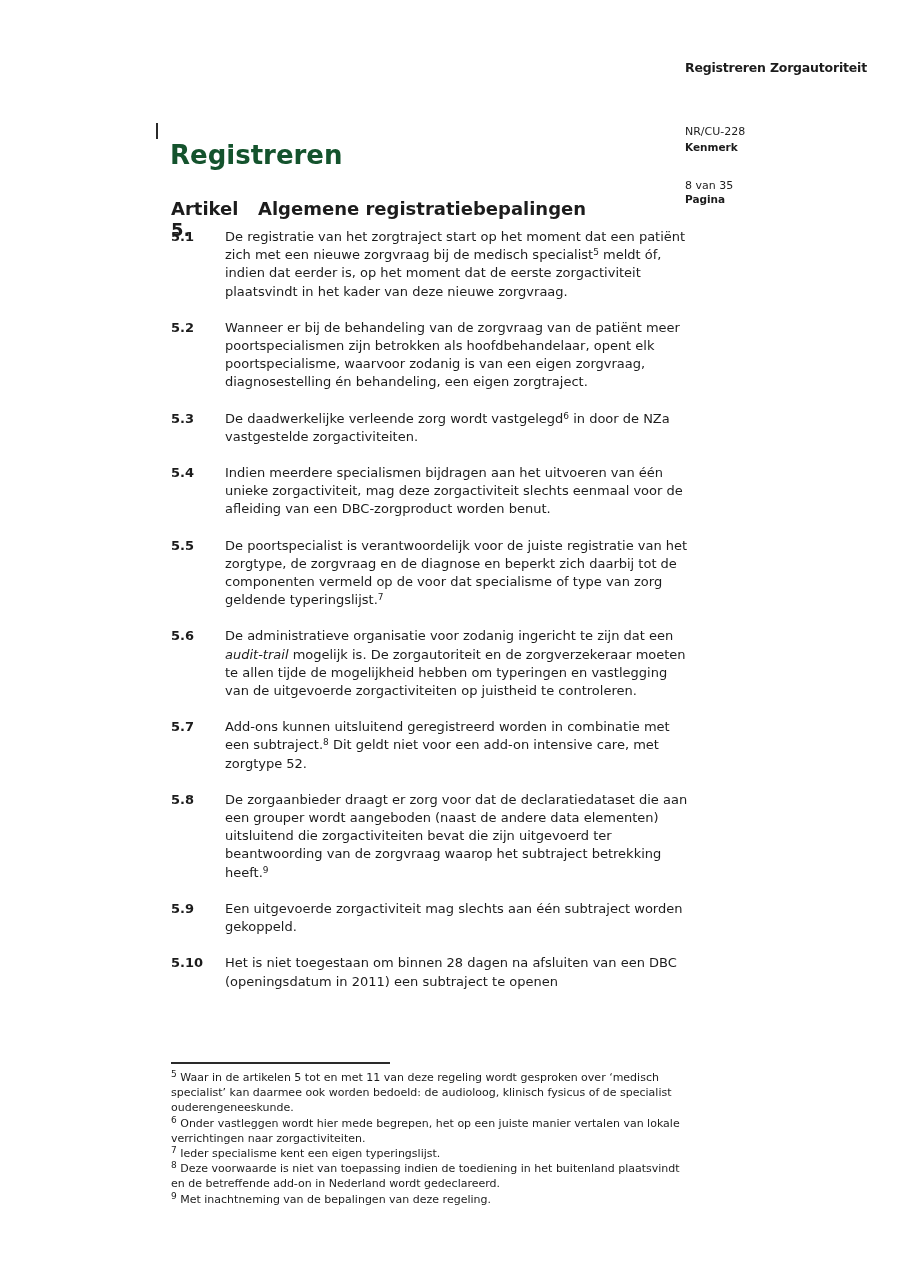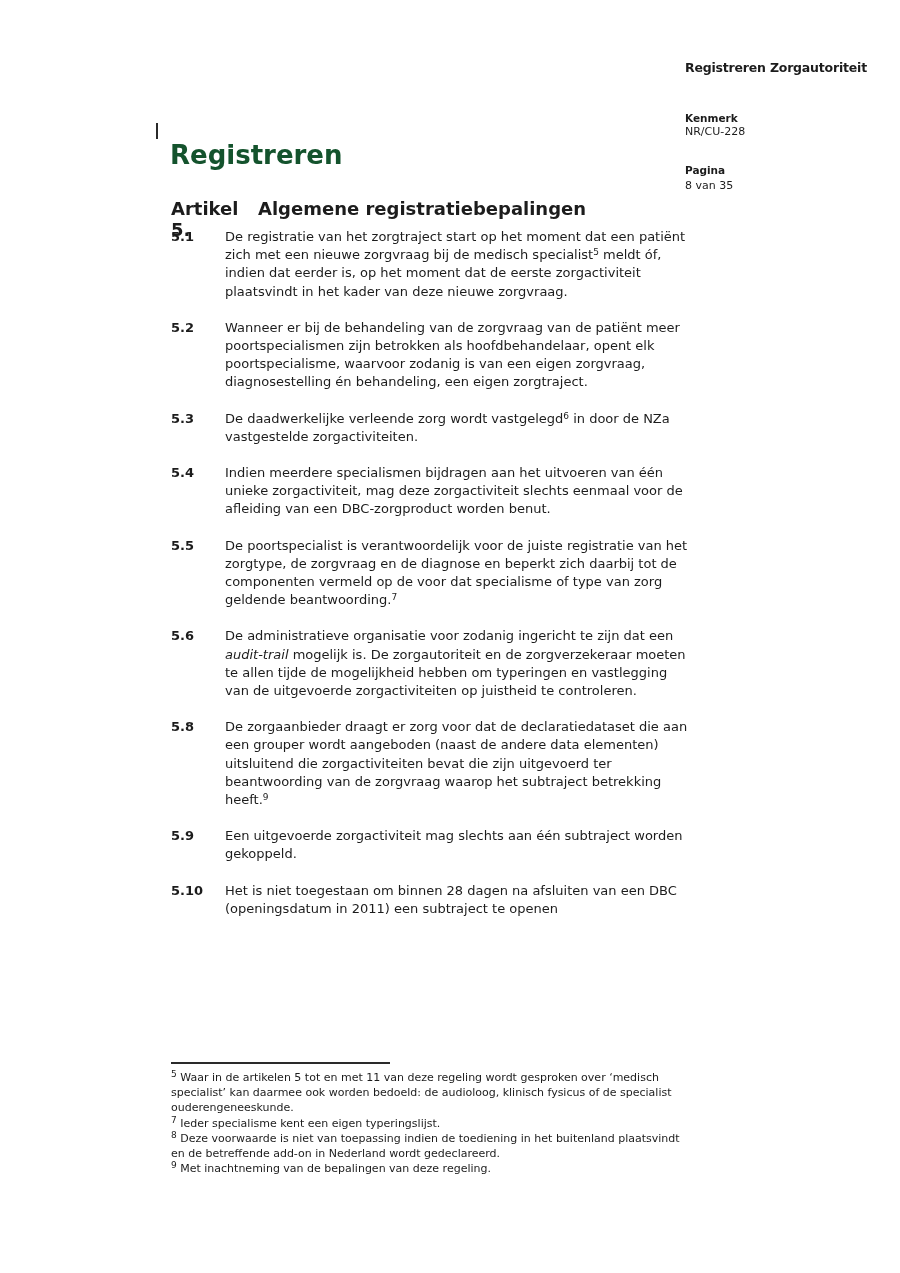--- a/index.html
+++ b/index.html
@@ -21,20 +21,21 @@
     font-size: 12.5px;
     font-weight: bold;
     letter-spacing: -0.2px;
     white-space: nowrap;
   }
   .meta-label {
     position: absolute;
     left: 685px;
     font-size: 10.5px;
     font-weight: bold;
+    margin-top: 29px;
   }
   .meta-value {
     position: absolute;
     left: 685px;
     font-size: 11px;
   }
   .kenmerk-label { top: 112px; }
   .kenmerk-value { top: 125px; }
   .pagina-label  { top: 164px; }
   .pagina-value  { top: 179px; }
@@ -144,39 +145,44 @@
     <div class="item">
       <div class="item-num">5.3</div>
       <div class="item-body"><span>De daadwerkelijke verleende zorg wordt vastgelegd</span><sup>6</sup><span> in door de NZa vastgestelde zorgactiviteiten.</span></div>
     </div>
     <div class="item">
       <div class="item-num">5.4</div>
       <div class="item-body"><span>Indien meerdere specialismen bijdragen aan het uitvoeren van één unieke zorgactiviteit, mag deze zorgactiviteit slechts eenmaal voor de afleiding van een DBC-zorgproduct worden benut.</span></div>
     </div>
     <div class="item">
       <div class="item-num">5.5</div>
-      <div class="item-body"><span>De poortspecialist is verantwoordelijk voor de juiste registratie van het zorgtype, de zorgvraag en de diagnose en beperkt zich daarbij tot de componenten vermeld op de voor dat specialisme of type van zorg geldende beantwoording.</span><sup>7</sup></div>
+      <div class="item-body"><span>De poortspecialist is verantwoordelijk voor de juiste registratie van het zorgtype, de zorgvraag en de diagnose en beperkt zich daarbij tot de componenten vermeld op de voor dat specialisme of type van zorg geldende typeringslijst.</span><sup>7</sup></div>
     </div>
     <div class="item">
       <div class="item-num">5.6</div>
       <div class="item-body"><span>De administratieve organisatie voor zodanig ingericht te zijn dat een </span><span class="italic">audit-trail</span><span> mogelijk is. De zorgautoriteit en de zorgverzekeraar moeten te allen tijde de mogelijkheid hebben om typeringen en vastlegging van de uitgevoerde zorgactiviteiten op juistheid te controleren.</span></div>
+    </div>
+    <div class="item">
+      <div class="item-num">5.7</div>
+      <div class="item-body"><span>Add-ons kunnen uitsluitend geregistreerd worden in combinatie met een subtraject.</span><sup>8</sup><span> Dit geldt niet voor een add-on intensive care, met zorgtype 52.</span></div>
     </div>
     <div class="item">
       <div class="item-num">5.8</div>
       <div class="item-body"><span>De zorgaanbieder draagt er zorg voor dat de declaratiedataset die aan een grouper wordt aangeboden (naast de andere data elementen) uitsluitend die zorgactiviteiten bevat die zijn uitgevoerd ter beantwoording van de zorgvraag waarop het subtraject betrekking heeft.</span><sup>9</sup></div>
     </div>
     <div class="item">
       <div class="item-num">5.9</div>
       <div class="item-body"><span>Een uitgevoerde zorgactiviteit mag slechts aan één subtraject worden gekoppeld.</span></div>
     </div>
     <div class="item">
       <div class="item-num">5.10</div>
       <div class="item-body"><span>Het is niet toegestaan om binnen 28 dagen na afsluiten van een DBC (openingsdatum in 2011) een subtraject te openen</span></div>
     </div>
   </div>
 
 <div class="footnote-rule"></div>
 <div class="footnotes">
     <div class="footnote"><sup>5</sup> Waar in de artikelen 5 tot en met 11 van deze regeling wordt gesproken over ‘medisch specialist’ kan daarmee ook worden bedoeld: de audioloog, klinisch fysicus of de specialist ouderengeneeskunde.</div>
+    <div class="footnote"><sup>6</sup> Onder vastleggen wordt hier mede begrepen, het op een juiste manier vertalen van lokale verrichtingen naar zorgactiviteiten.</div>
     <div class="footnote"><sup>7</sup> Ieder specialisme kent een eigen typeringslijst.</div>
     <div class="footnote"><sup>8</sup> Deze voorwaarde is niet van toepassing indien de toediening in het buitenland plaatsvindt en de betreffende add-on in Nederland wordt gedeclareerd.</div>
     <div class="footnote"><sup>9</sup> Met inachtneming van de bepalingen van deze regeling.</div>
   </div>
 
 </body></html>

